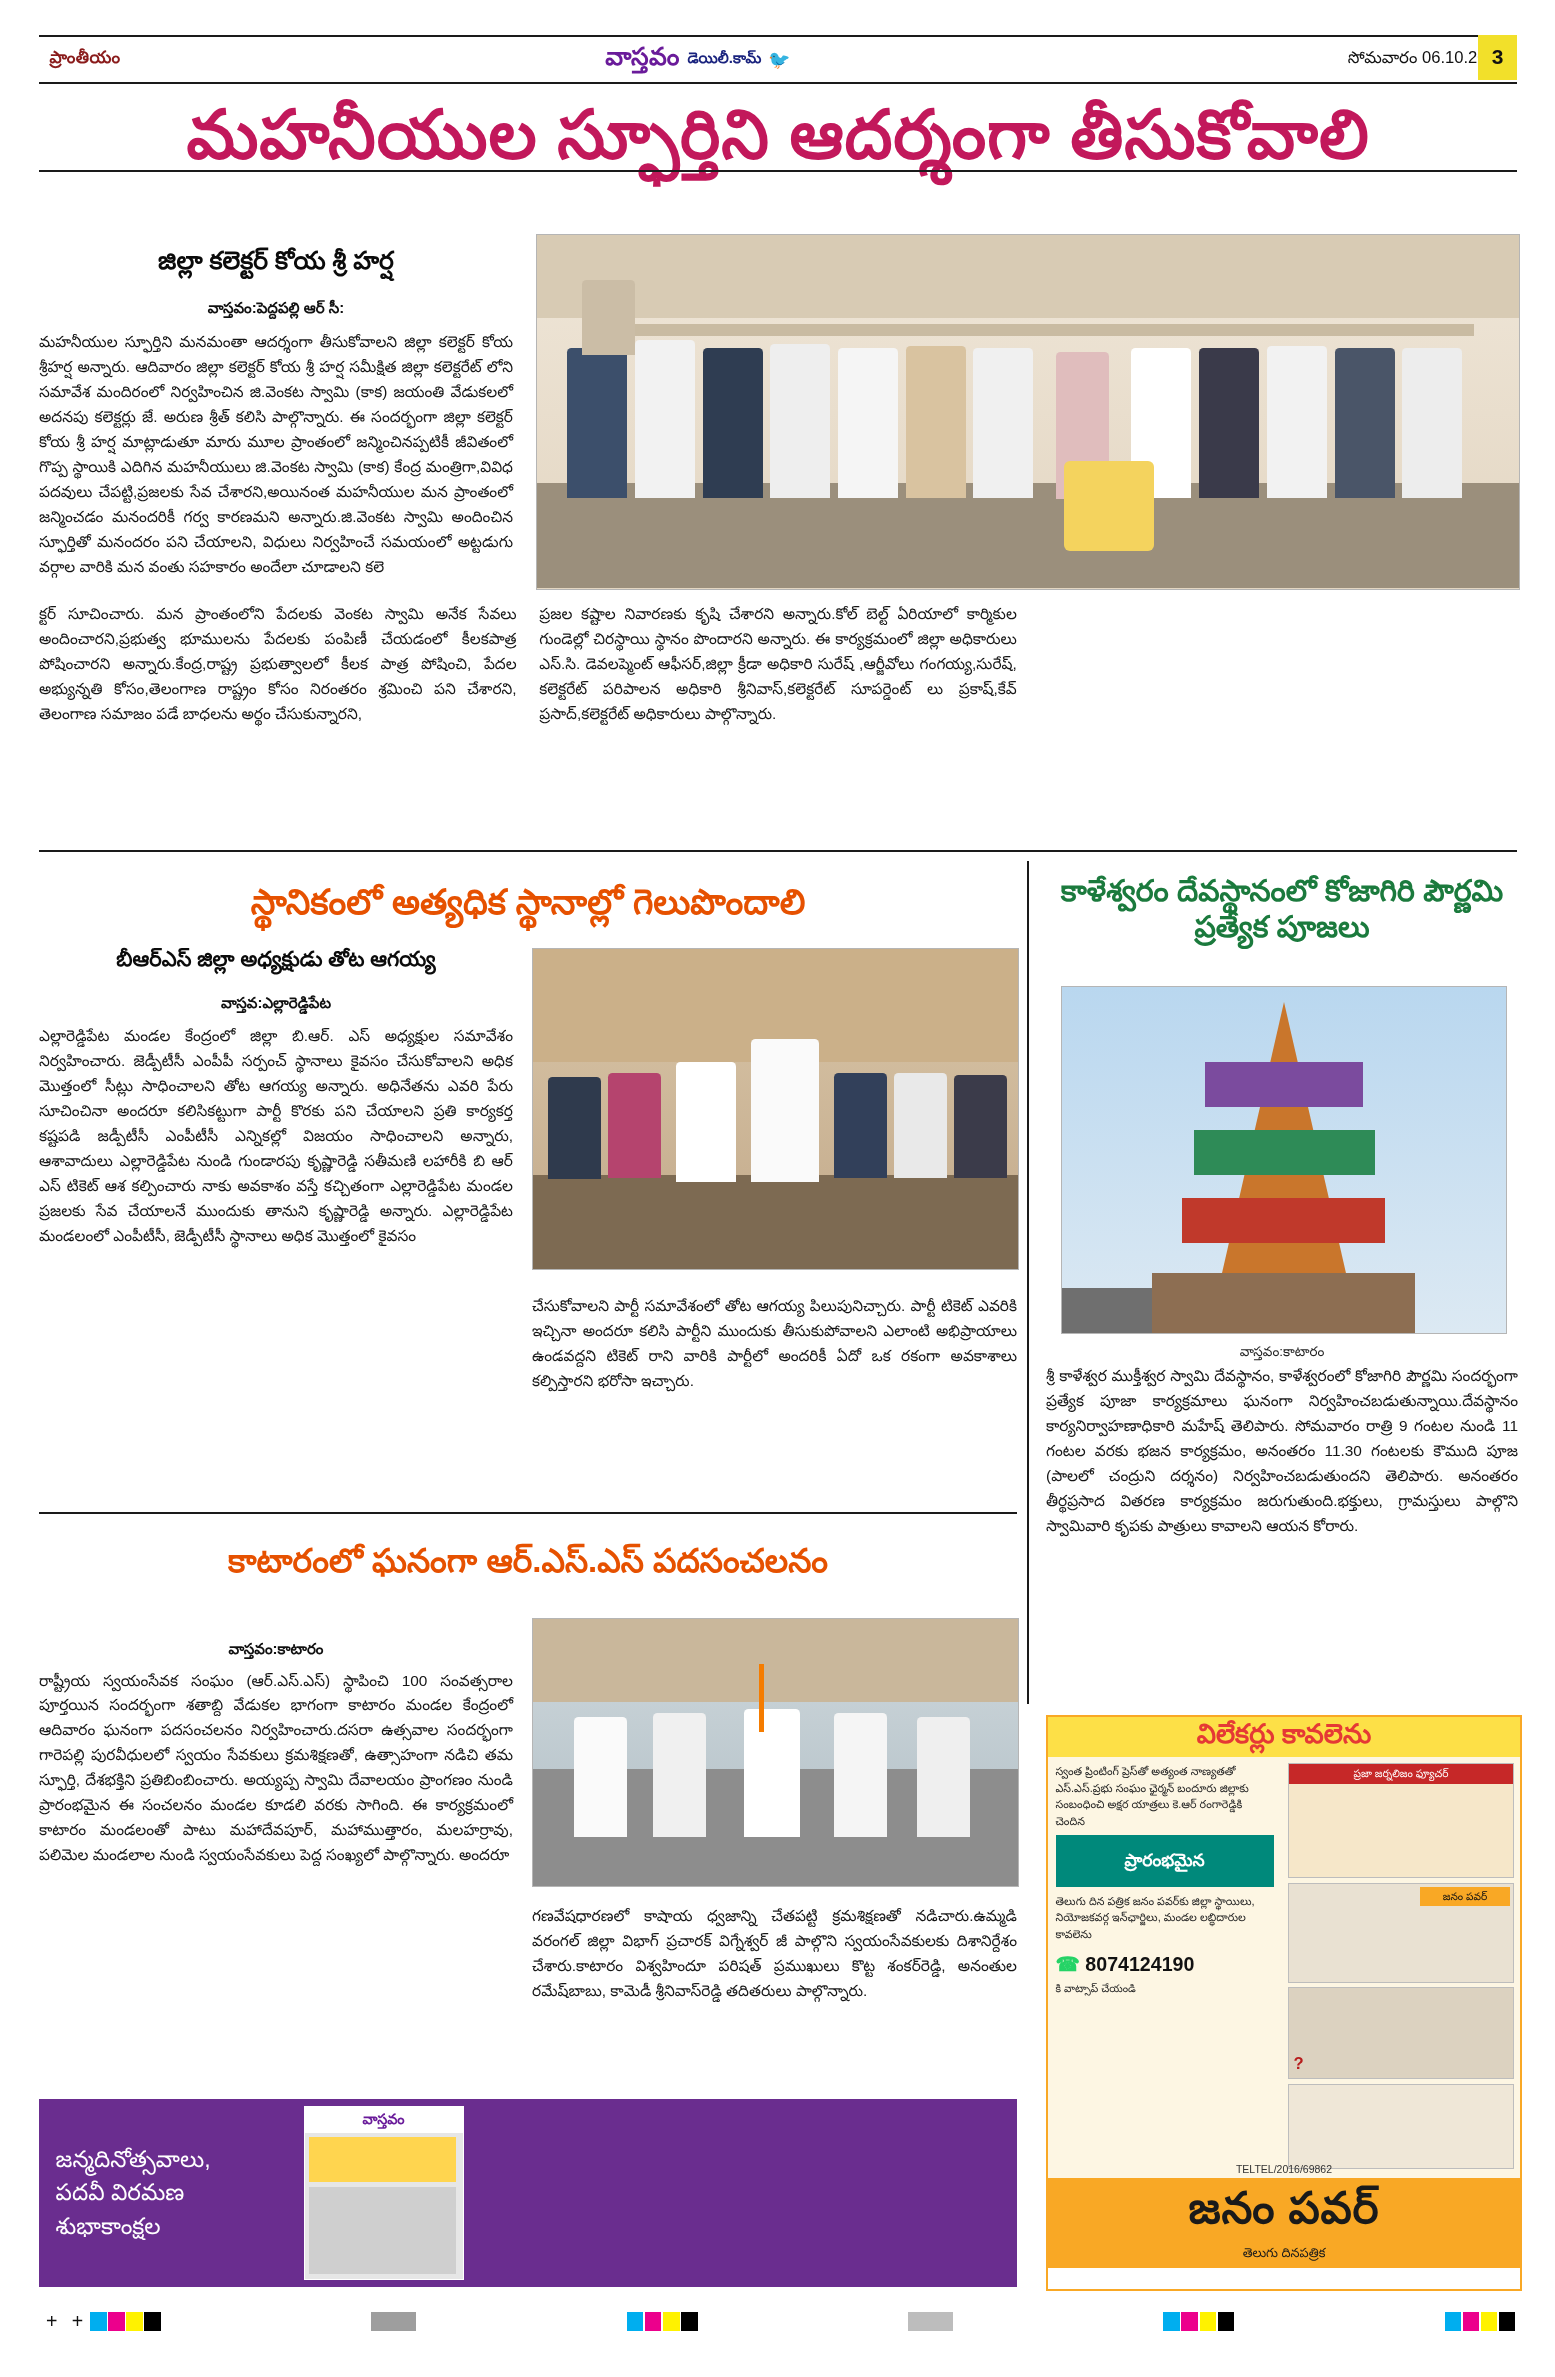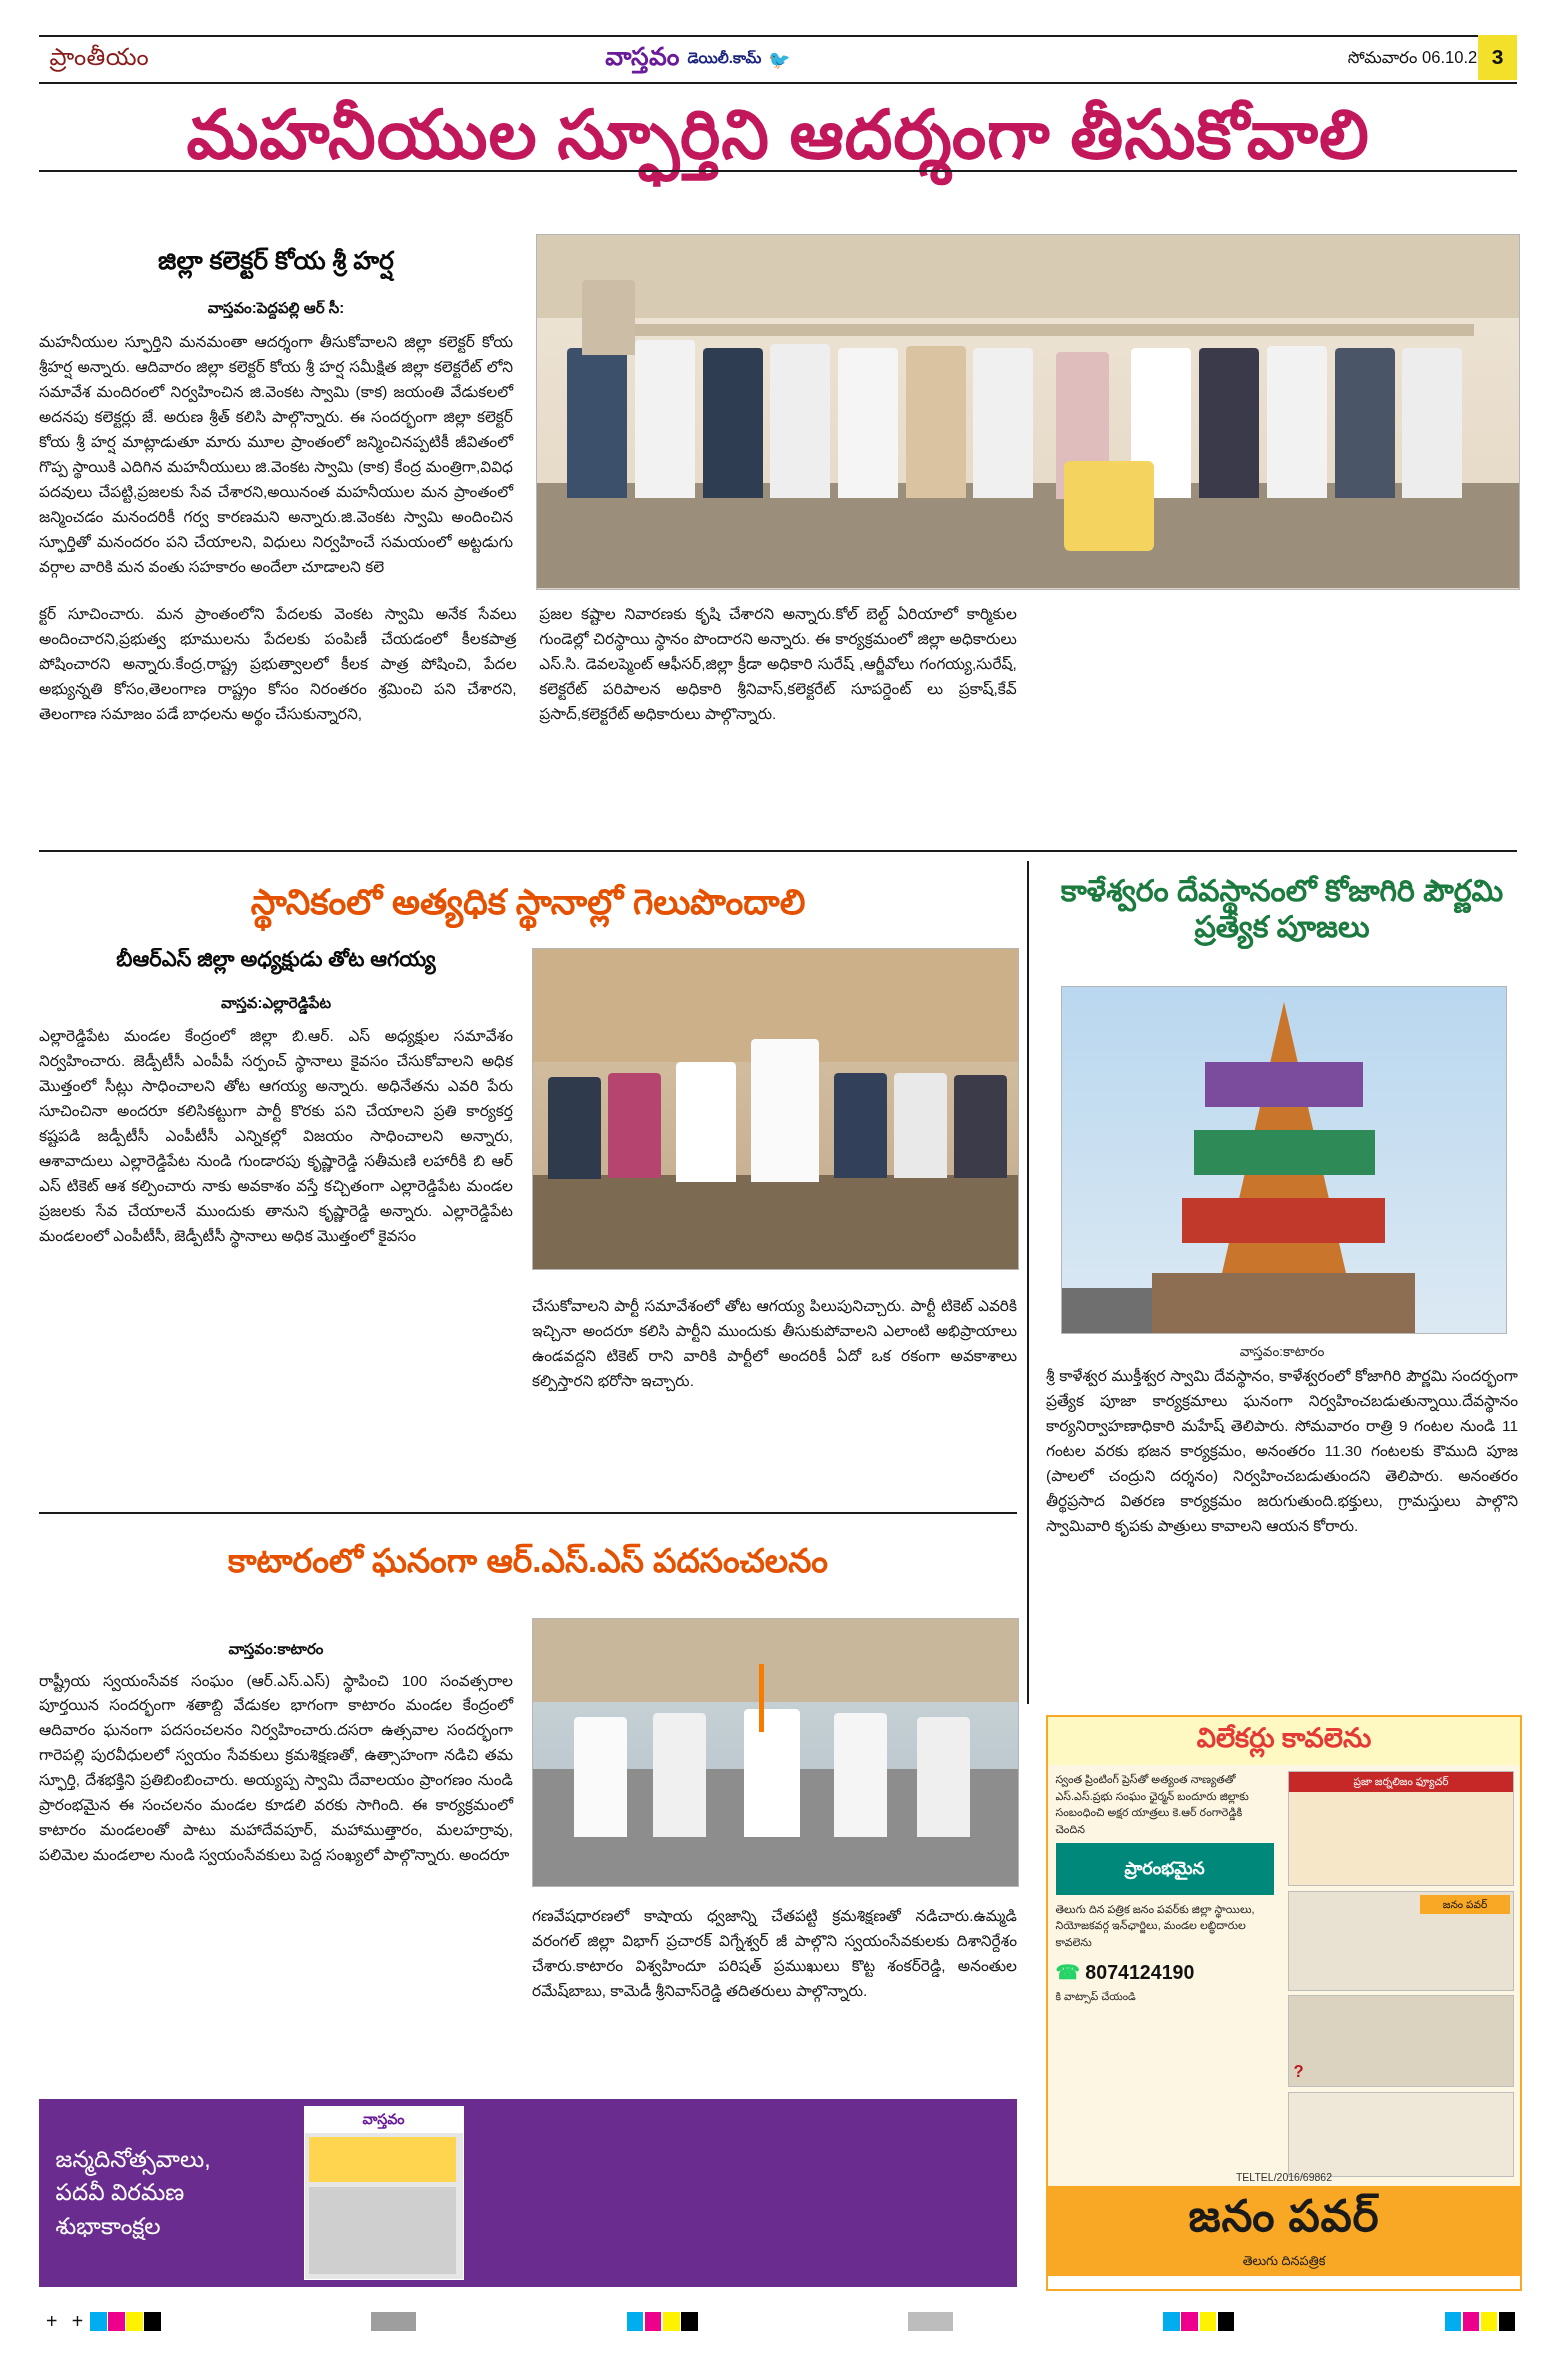--- a/index.html
+++ b/index.html
@@ -2,21 +2,21 @@
 <html style="font-size:12px"><head>
 <meta charset="utf-8">
 <style>
   html,body{margin:0;padding:0;background:#ffffff;}
   body{width:1555px;height:2377px;font-family:"Liberation Sans", sans-serif;color:#111;}
   .page{position:relative;width:1555px;height:2377px;background:#fff;overflow:hidden;}
 
   
   .masthead{position:absolute;left:39px;top:35px;width:1478px;height:45px;
     border-top:2.3px solid #1a1a1a;border-bottom:2.3px solid #1a1a1a;display:flex;align-items:center;}
-  .mh-left{width:166px;font-size:24px;font-weight:normal;color:#8a1b1b;padding-left:10.5px;letter-spacing:0.4px;}
+  .mh-left{width:166px;font-size:17px;font-weight:bold;color:#8a1b1b;padding-left:10.5px;letter-spacing:0.4px;}
   .mh-center{flex:1;display:flex;align-items:center;justify-content:center;gap:7.5px;}
   .mh-logo{font-size:25px;font-weight:bold;color:#6a1b9a;letter-spacing:0.4px;}
   .mh-logo2{font-size:15px;font-weight:bold;color:#1a237e;}
   .mh-bird{font-size:18px;color:#1a237e;}
   .mh-right{width:324px;text-align:right;font-size:16.6px;color:#111;padding-right:12px;}
   .mh-page{position:absolute;right:0;top:-2.3px;width:39px;height:45px;background:#f2e02a;
     display:flex;align-items:center;justify-content:center;font-size:21px;font-weight:bold;color:#111;}
 
   
   .main-headline{position:absolute;left:39px;top:95px;width:1478px;text-align:center;
@@ -60,21 +60,21 @@
   
   .ad-left{position:absolute;left:39px;top:2099px;width:978px;height:188px;background:#6a2d8f;
     display:flex;align-items:center;}
   .ad-left .ad-l1{width:248px;color:#fff;font-size:23px;font-weight:normal;line-height:1.45;padding-left:16.6px;}
   .ad-left .ad-mid{flex:1;text-align:center;}
   .ad-mid .l1{font-size:28px;font-weight:bold;color:#ffd54f;margin-bottom:4.5px;}
   .ad-mid .l2{font-size:50px;font-weight:bold;color:#ff1744;letter-spacing:1.5px;}
   .ad-left .ad-r{width:158px;height:172px;background:#e6e6e6;border:1.5px solid #fff;margin-right:9px;position:relative;overflow:hidden;}
 
   .ad-right{position:absolute;left:1046px;top:1715px;width:472px;height:572px;border:2.3px solid #f9a825;background:#fff;}
-  .ad-right .hdr{height:48px;background:#fef9c3;display:flex;align-items:center;justify-content:center;
+  .ad-right .hdr{height:40px;background:#fde047;display:flex;align-items:center;justify-content:center;
     font-size:27px;font-weight:bold;color:#e53935;}
   .ad-right .body{position:relative;height:421px;background:#fdf6e3;overflow:hidden;}
   .ad-right .ftr{height:90px;background:#f9a825;display:flex;flex-direction:column;align-items:center;justify-content:center;}
   .ad-right .ftr .bg{font-size:44px;font-weight:bold;color:#1a1a1a;letter-spacing:0.8px;}
   .ad-right .ftr .sm{font-size:12.8px;color:#1a1a1a;margin-top:1.5px;}
   .ad-col-left{position:absolute;left:7.5px;top:6px;width:218px;font-size:11px;line-height:1.5;color:#222;}
   .teal-box{background:#00897b;color:#fff;text-align:center;font-size:17.3px;font-weight:bold;padding:13px 0;margin:6px 0;}
   .ad-phone{font-size:19.6px;font-weight:bold;color:#111;margin-top:7.5px;}
   .ad-thumbs{position:absolute;right:6px;top:6px;width:226px;}
   .thumb{background:#dedede;border:0.8px solid #bdbdbd;margin-bottom:4.5px;position:relative;overflow:hidden;}

